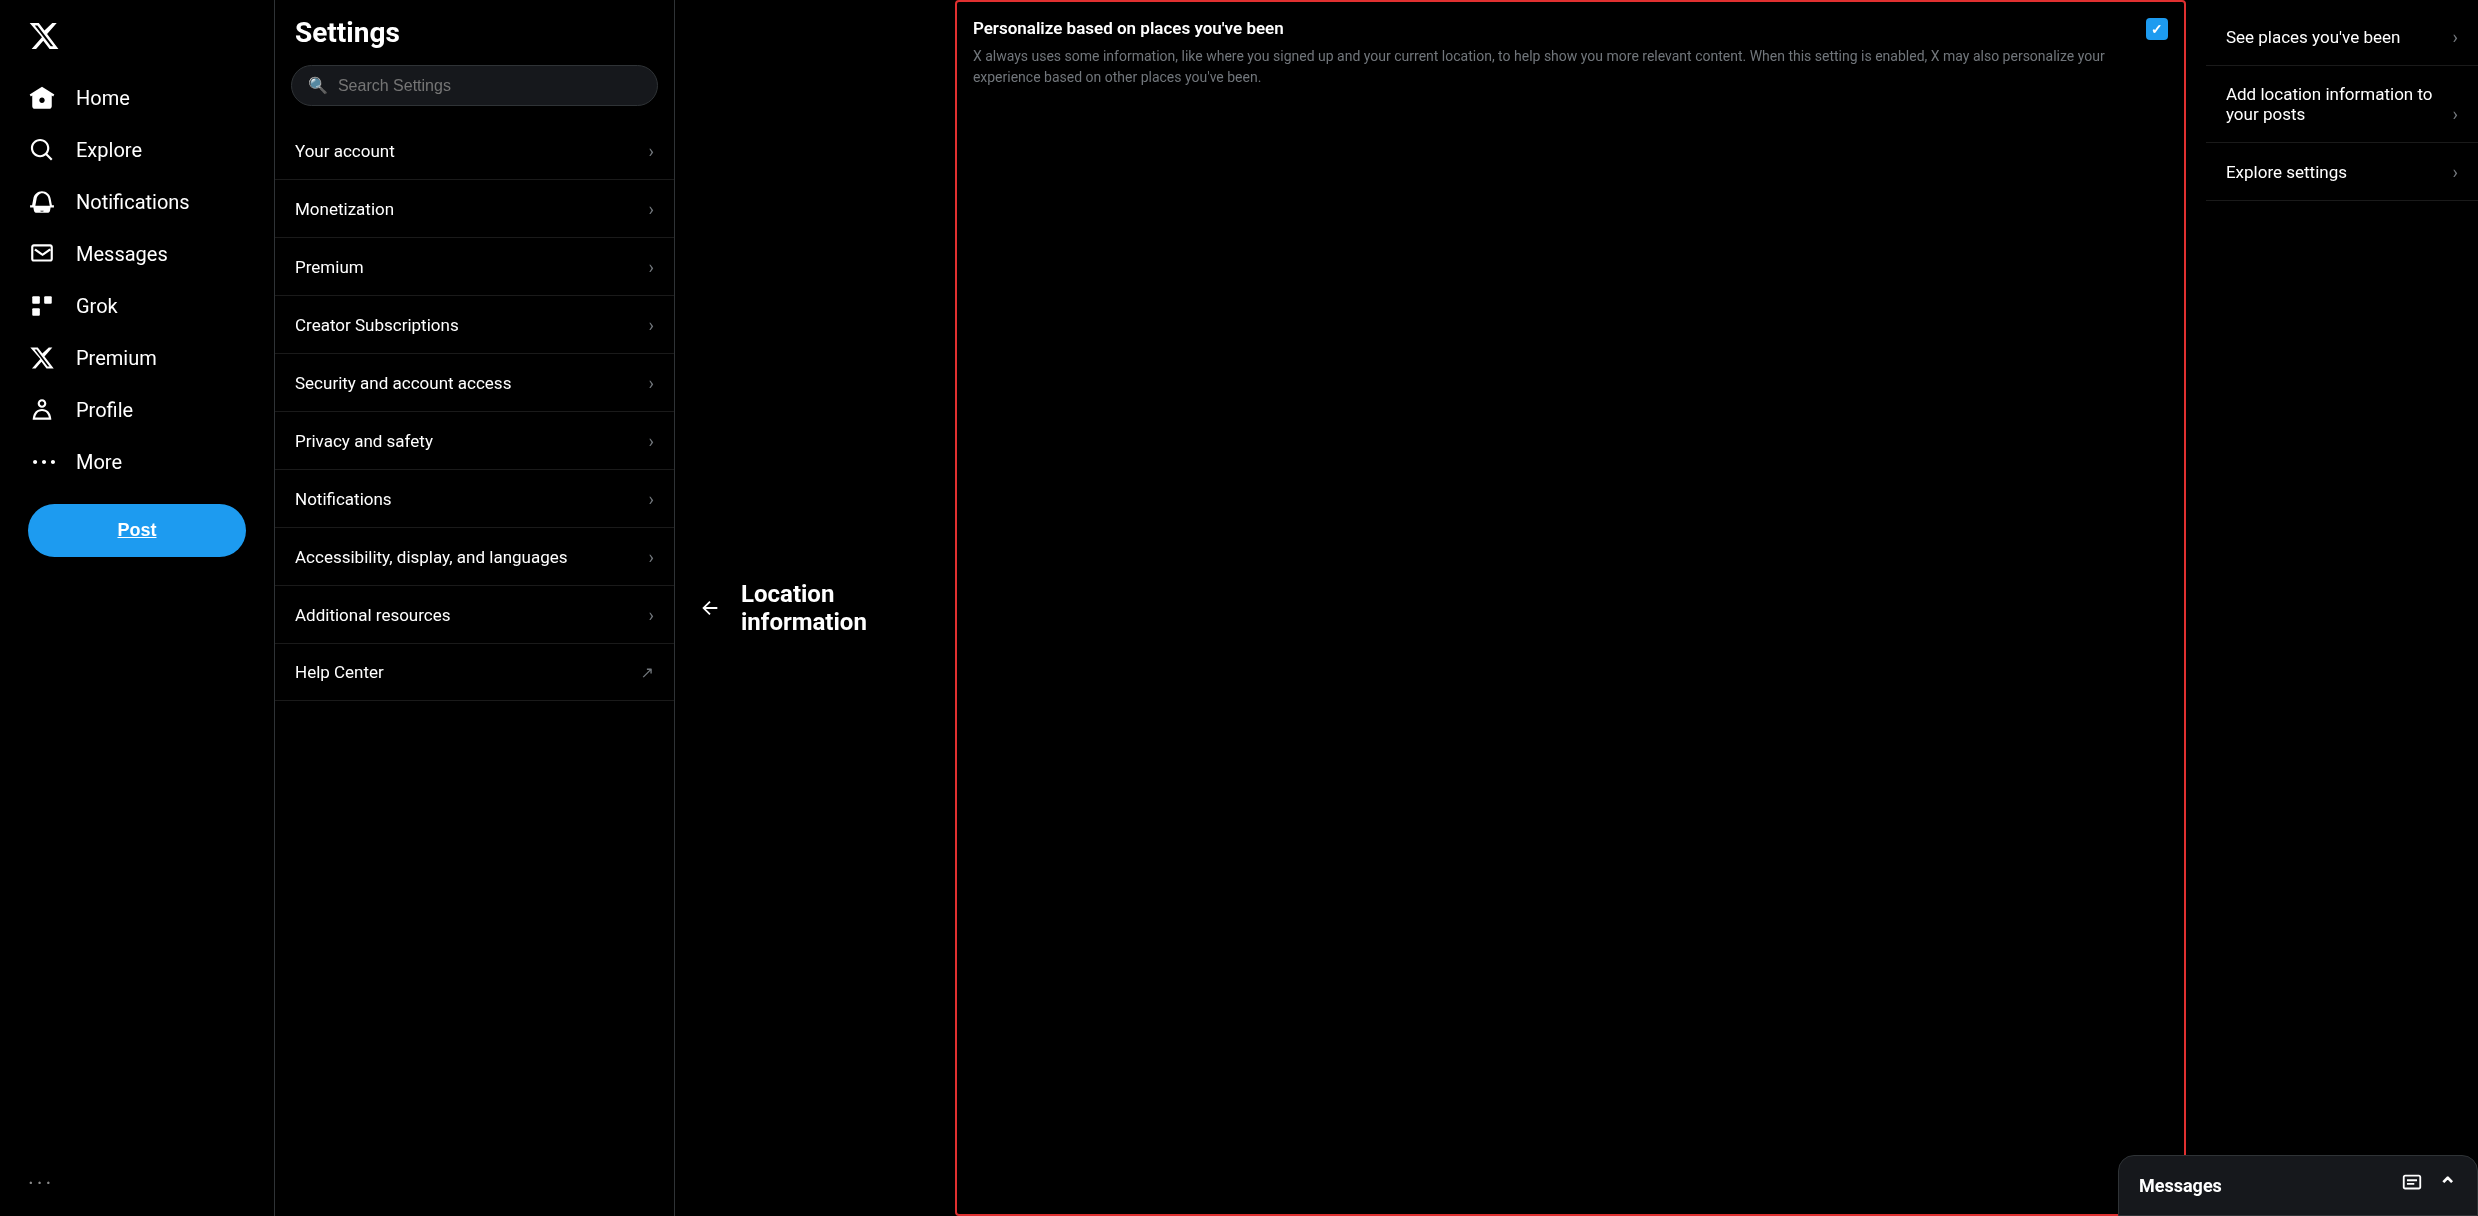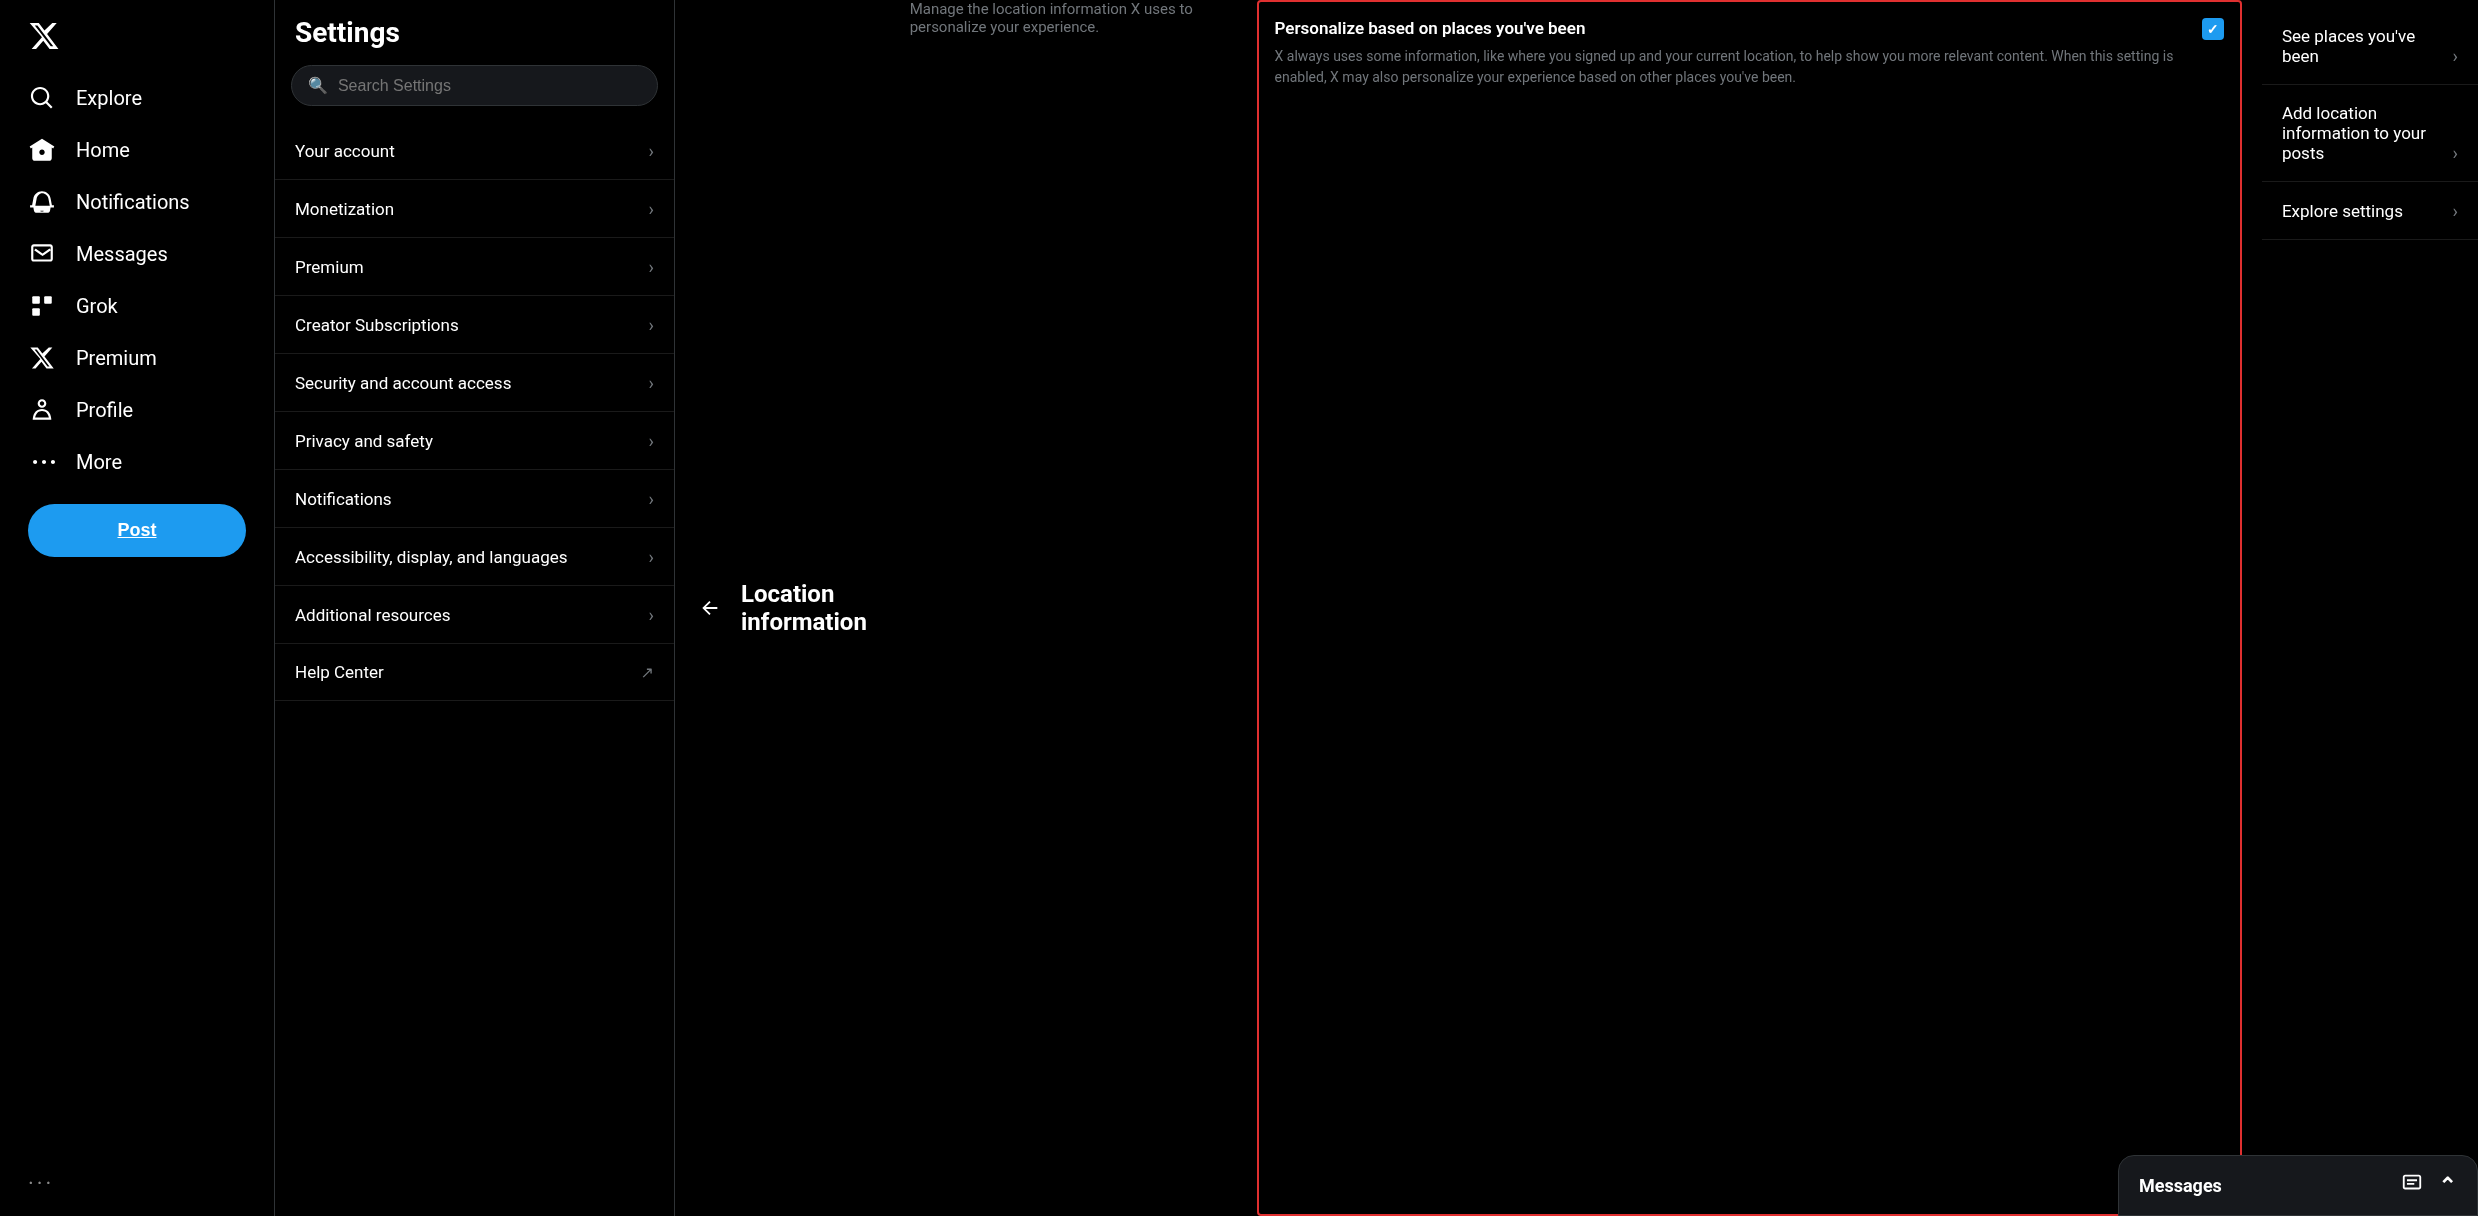--- a/index.html
+++ b/index.html
@@ -259,33 +259,33 @@
 <nav class="sidebar">
   <div class="sidebar-logo">
     <svg viewBox="0 0 24 24">
       <path d="M18.244 2.25h3.308l-7.227 8.26 8.502 11.24H16.17l-4.714-6.231-5.401 6.231H2.738l7.729-8.835L1.254 2.25H8.08l4.253 5.622zm-1.161 17.52h1.833L7.084 4.126H5.117z"></path>
     </svg>
   </div>
 
   <div class="nav-item">
     <span class="icon">
       <svg viewBox="0 0 24 24">
+          <path d="M12 1.696L.622 8.807l1.06 1.696L3 9.679V19.5C3 20.881 4.119 22 5.5 22h13c1.381 0 2.5-1.119 2.5-2.5V9.679l1.318.824 1.06-1.696L12 1.696zM12 16.5c-1.381 0-2.5-1.119-2.5-2.5s1.119-2.5 2.5-2.5 2.5 1.119 2.5 2.5-1.119 2.5-2.5 2.5z"></path>
+        </svg>
+    </span>
+    <span class="label">Home</span>
+  </div>
+
+  <div class="nav-item">
+    <span class="icon">
+      <svg viewBox="0 0 24 24">
           <path d="M10.25 3.75c-3.59 0-6.5 2.91-6.5 6.5s2.91 6.5 6.5 6.5c1.795 0 3.419-.726 4.596-1.904 1.178-1.177 1.904-2.801 1.904-4.596 0-3.59-2.91-6.5-6.5-6.5zm-8.5 6.5c0-4.694 3.806-8.5 8.5-8.5s8.5 3.806 8.5 8.5c0 1.986-.682 3.815-1.814 5.262l4.776 4.776-1.414 1.414-4.776-4.776A8.465 8.465 0 0110.25 18.75c-4.694 0-8.5-3.806-8.5-8.5z"></path>
         </svg>
     </span>
     <span class="label">Explore</span>
-  </div>
-
-  <div class="nav-item">
-    <span class="icon">
-      <svg viewBox="0 0 24 24">
-          <path d="M12 1.696L.622 8.807l1.06 1.696L3 9.679V19.5C3 20.881 4.119 22 5.5 22h13c1.381 0 2.5-1.119 2.5-2.5V9.679l1.318.824 1.06-1.696L12 1.696zM12 16.5c-1.381 0-2.5-1.119-2.5-2.5s1.119-2.5 2.5-2.5 2.5 1.119 2.5 2.5-1.119 2.5-2.5 2.5z"></path>
-        </svg>
-    </span>
-    <span class="label">Home</span>
   </div>
 
   <div class="nav-item">
     <span class="icon">
       <svg viewBox="0 0 24 24">
           <path d="M11.996 2c-4.062 0-7.49 3.021-7.999 7.051L2.866 15H1v2h3.06l.39 2.358A2.996 2.996 0 007.416 22h9.168a2.996 2.996 0 002.966-2.642L19.94 17H23v-2h-1.866l-1.131-5.949C19.486 5.021 16.058 2 11.996 2zm0 2c3.05 0 5.62 2.266 6.001 5.295l1.178 6.205H5.825l1.178-6.205C7.383 6.266 9.946 4 11.996 4zm-1.504 16h3.008a1 1 0 01-.988.832H11.48a1 1 0 01-.988-.832z"></path>
         </svg>
     </span>
     <span class="label">Notifications</span>
   </div>
@@ -399,21 +399,20 @@
 <div class="location-panel">
   <div class="location-header">
     <button class="back-btn">
       <svg width="22" height="22" viewBox="0 0 24 24" fill="white">
         <path d="M7.414 13l5.293 5.293-1.414 1.414L3.586 12l7.707-7.707 1.414 1.414L7.414 11H20v2z"></path>
       </svg>
     </button>
     <span class="location-title">Location information</span>
   </div>
 
-  <p class="location-subtitle">Manage the location information X uses to personalize your experience.</p>
 
   <div class="personalize-box">
     <div class="personalize-content">
       <div class="personalize-title">Personalize based on places you've been</div>
       <div class="personalize-desc">X always uses some information, like where you signed up and your current location, to help show you more relevant content. When this setting is enabled, X may also personalize your experience based on other places you've been.</div>
     </div>
     <div class="checkbox-blue"></div>
   </div>
 
   <div class="location-options">

